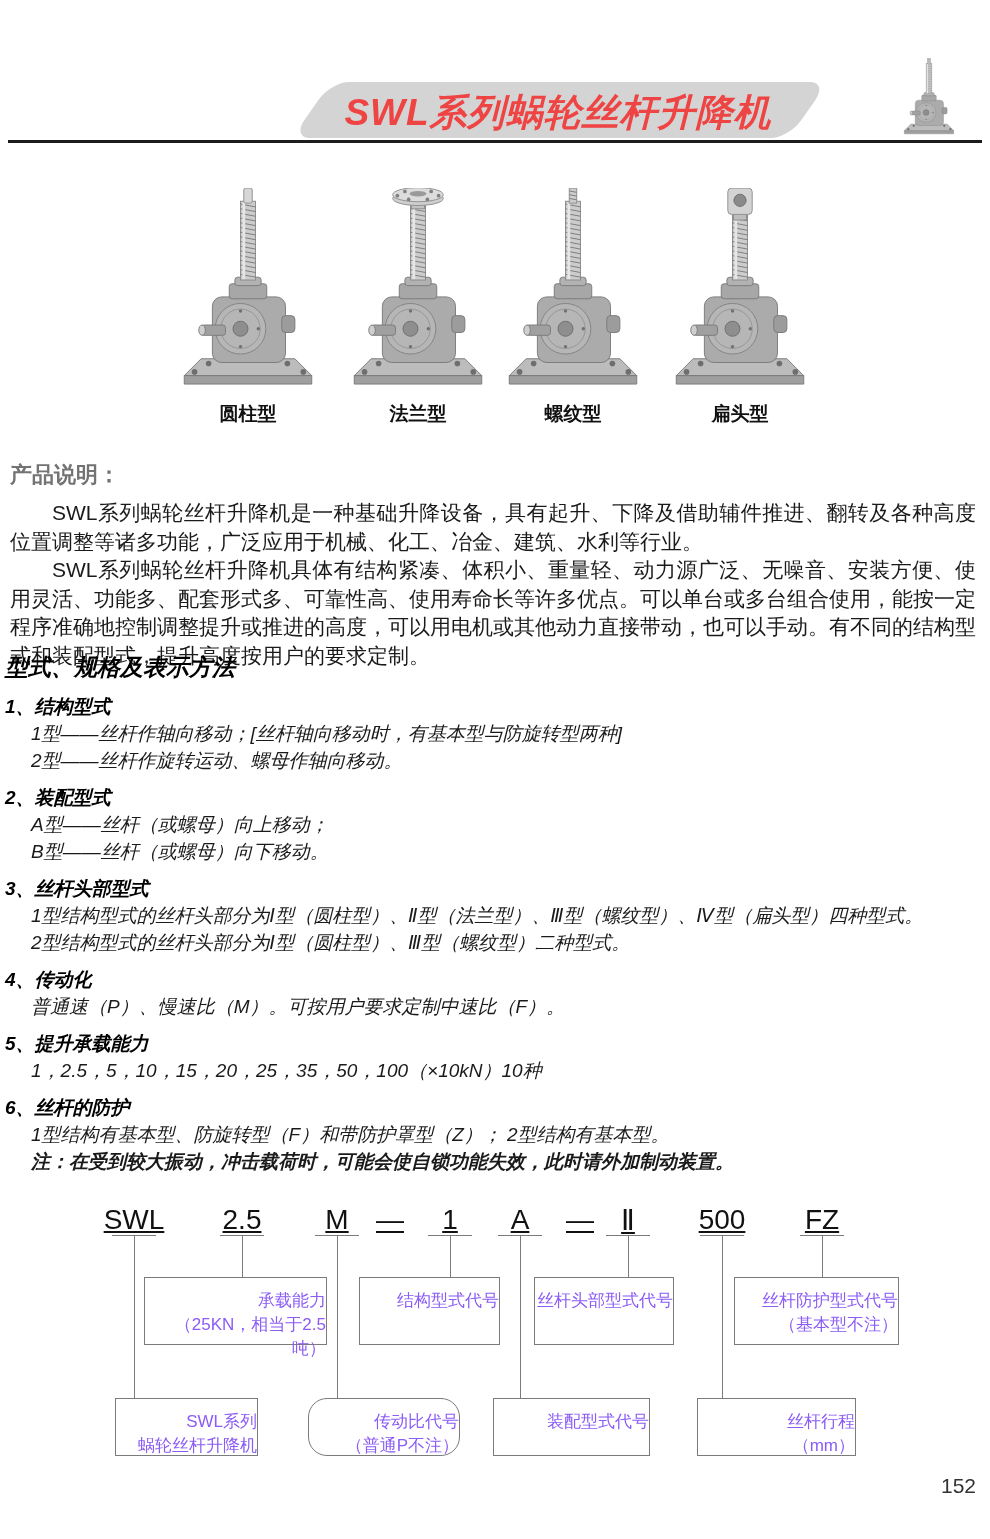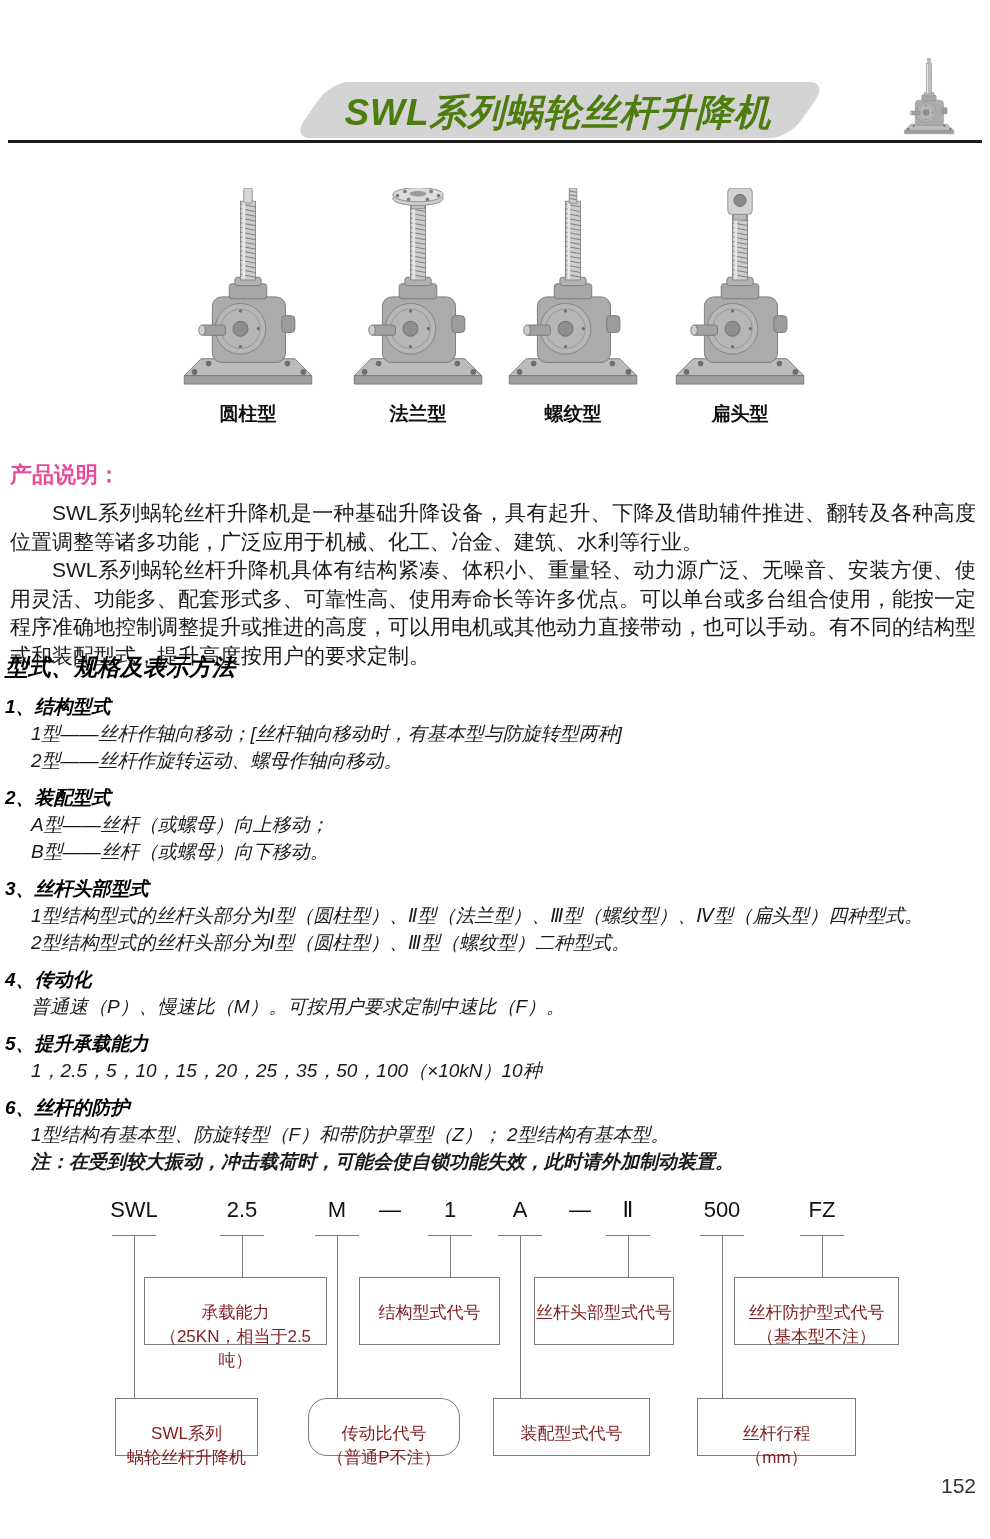--- a/index.html
+++ b/index.html
@@ -9,50 +9,50 @@
     overflow:hidden;
   }
   
   .band{
     position:absolute;left:331px;top:82px;width:497px;height:56px;
     background:#d4d4d4;border-radius:18px;
     transform:skewX(-35deg);transform-origin:0 0;
   }
   .band-title{
     position:absolute;left:318px;top:88px;width:480px;text-align:center;
-    font-size:37px;font-weight:bold;font-style:italic;letter-spacing:1px;color:#4d7c0f;
+    font-size:37px;font-weight:bold;font-style:italic;letter-spacing:1px;color:#ef4444;
     white-space:nowrap;
   }
   .top-rule{position:absolute;left:8px;top:140px;width:974px;height:3px;background:#1c1c1c;}
   .mini-jack{position:absolute;left:900px;top:58px;}
   
   .products{position:absolute;left:0;top:188px;width:942px;height:250px;}
   .figure{position:absolute;width:150px;text-align:center;}
   .figure .caption{margin-top:10px;font-size:19px;font-weight:600;color:#111;}
   
   .desc{position:absolute;left:10px;top:460px;width:966px;}
-  .desc h2{margin:0 0 9px 0;font-size:22px;font-weight:bold;color:#ec4899;}
+  .desc h2{margin:0 0 9px 0;font-size:22px;font-weight:bold;color:#737373;}
   .desc p{margin:0;font-size:21px;line-height:28.5px;text-indent:2em;text-align:justify;}
   
   .spec{position:absolute;left:5px;top:652px;width:966px;font-style:italic;}
   .spec h2{margin:0 0 4px 0;font-size:23px;font-weight:bold;color:#000;}
   .spec-item{margin-top:10px;}
   .spec-item h3{margin:0;font-size:19px;line-height:27px;font-weight:bold;color:#000;}
   .spec-item p{margin:0;padding-left:26px;font-size:19px;line-height:27px;}
   .spec-item p.note{font-weight:bold;}
   
   .diagram{position:absolute;left:0;top:1195px;width:990px;height:280px;}
-  .tok{position:absolute;top:2px;transform:translateX(-50%);font-size:22px;color:#111;white-space:nowrap;}
+  .tok{position:absolute;top:9px;transform:translateX(-50%);font-size:28px;color:#111;white-space:nowrap;text-decoration:underline;}
   .tick{position:absolute;top:40px;width:44px;height:1px;background:#7b7b7b;transform:translateX(-50%);}
   .vline{position:absolute;width:1px;background:#7b7b7b;top:41px;}
   .v-tall{height:162px;}
   .v-short{height:41px;}
   .dbox{
     position:absolute;border:1px solid #7b7b7b;background:#fff;box-sizing:border-box;
-    text-align:center;font-size:17px;line-height:24px;padding-top:23px;color:#7f1d1d;
+    text-align:right;font-size:17px;line-height:24px;padding-top:11px;color:#8b5cf6;
   }
   .dbox.upper{top:82px;height:68px;}
   .dbox.lower{top:203px;height:58px;}
   
   .pageno{position:absolute;right:14px;top:1474px;font-size:21px;color:#333;}
   svg .ln{stroke:#7a7a7a;fill:none;}
 </style>
 </head>
 <body>
 

